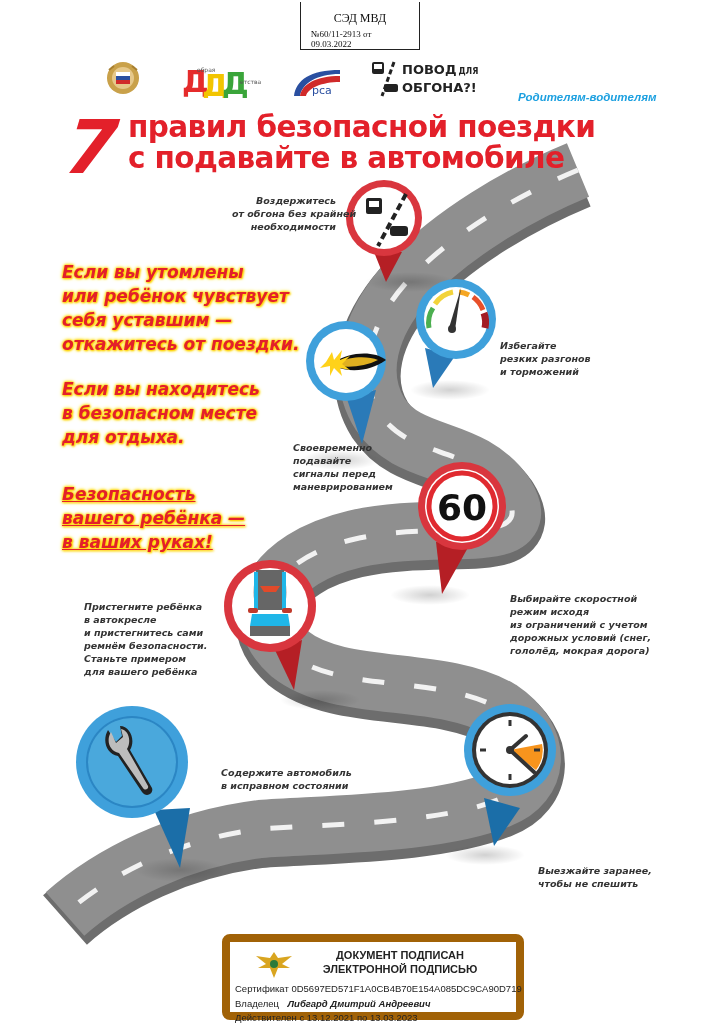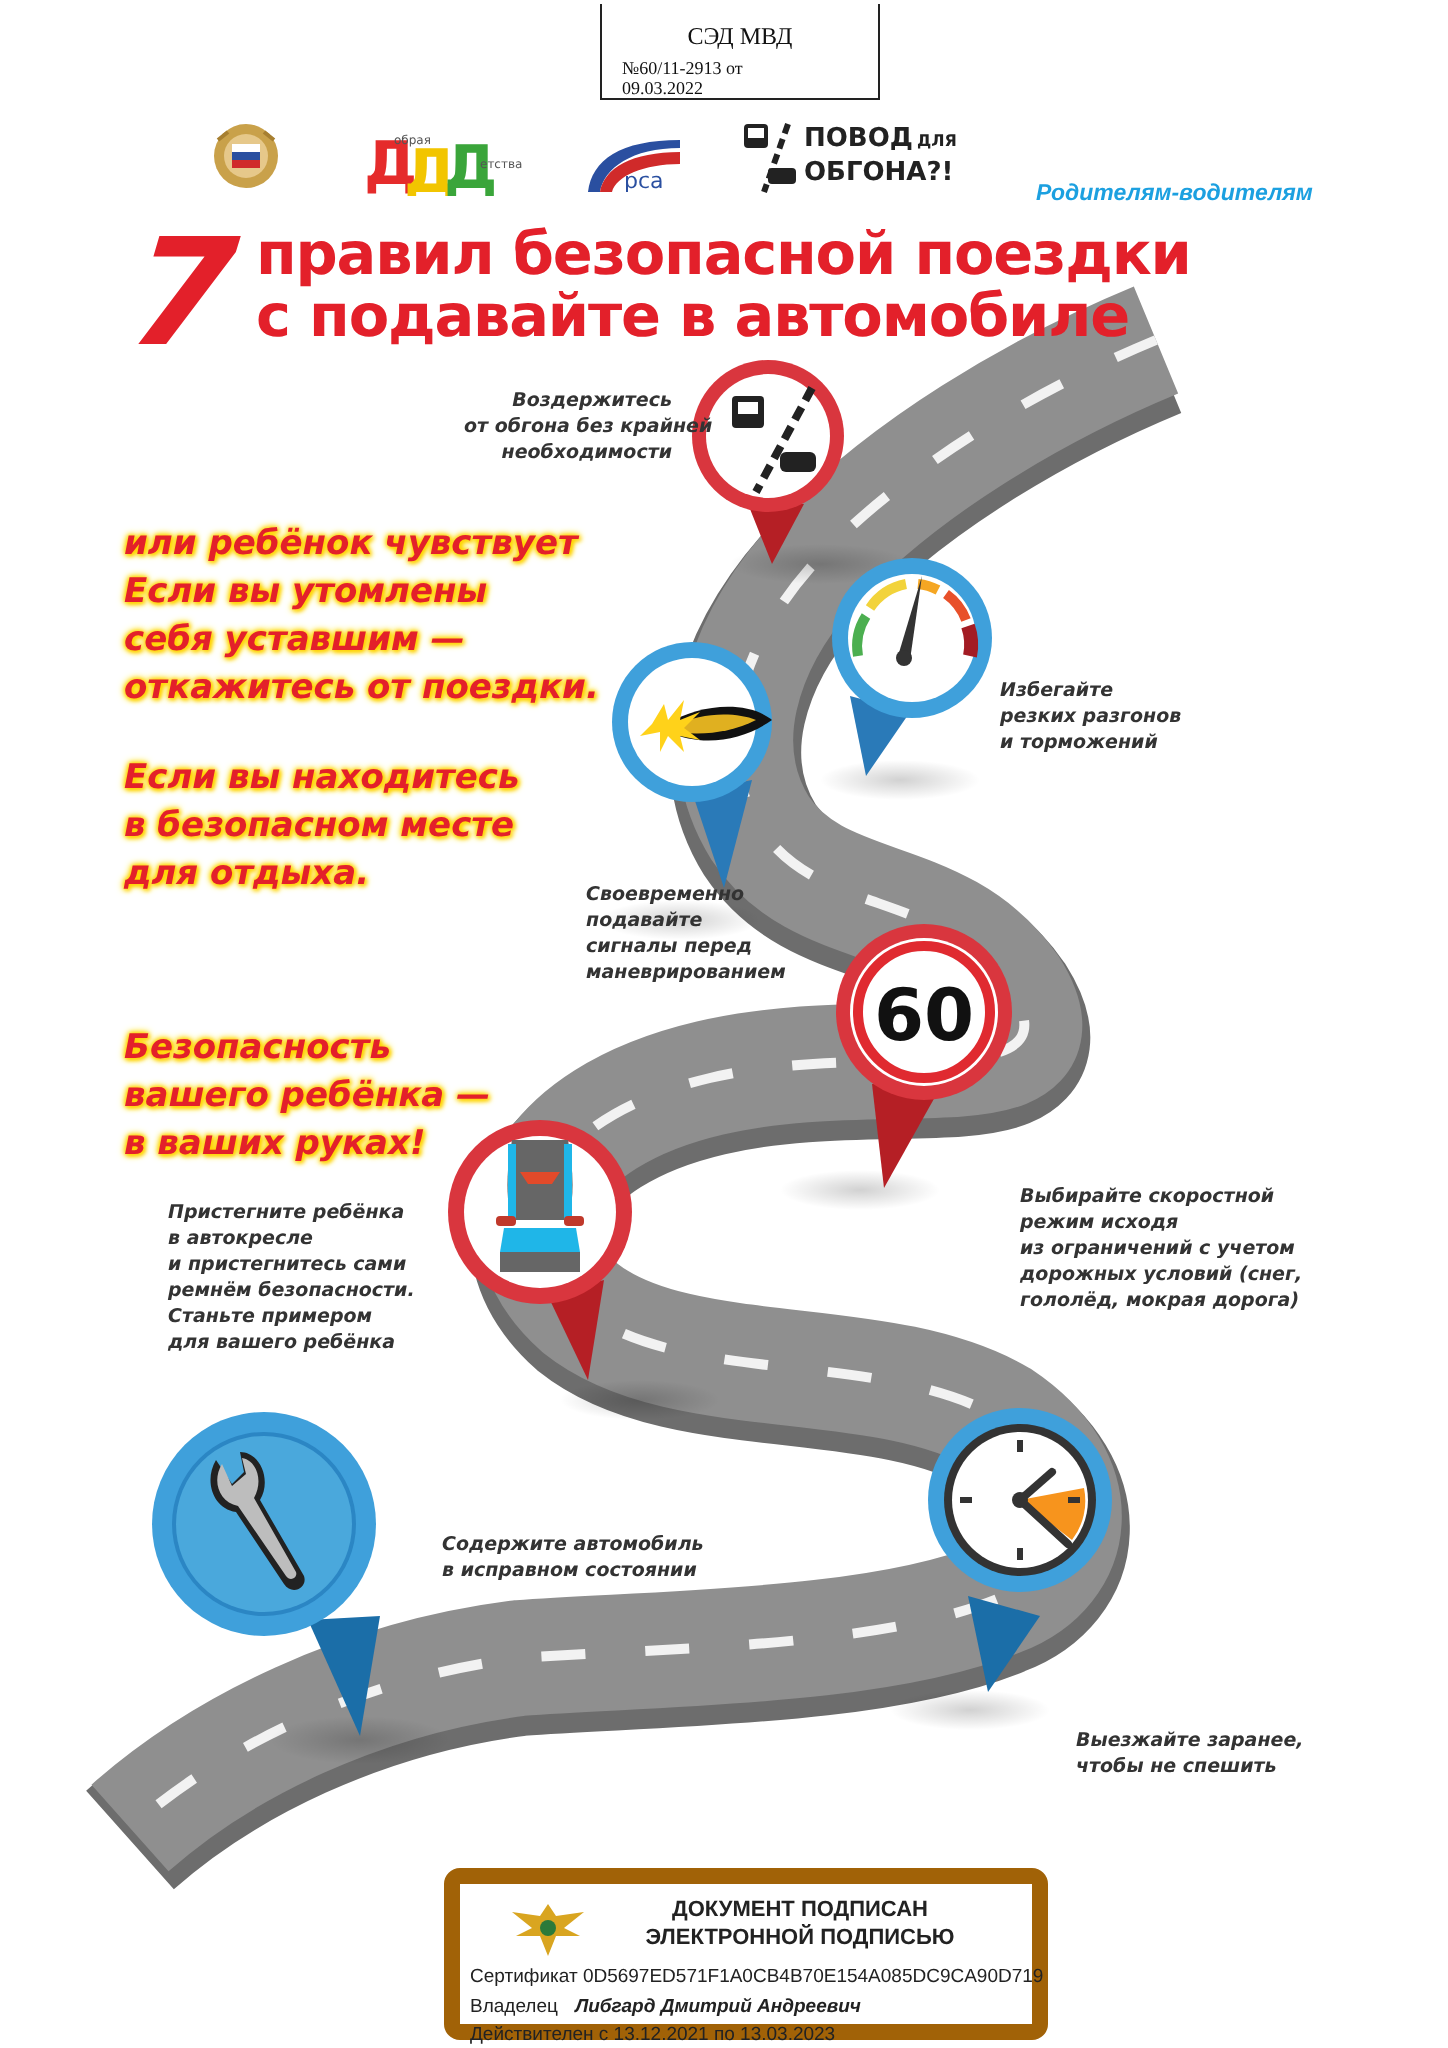--- a/index.html
+++ b/index.html
@@ -1,18 +1,18 @@
 <!DOCTYPE html>
 <html><head>
 <meta charset="utf-8">
 <style>
   html, body { margin: 0; padding: 0; }
   body { width: 724px; height: 1024px; background: #ffffff; position: relative; overflow: hidden; font-family: "DejaVu Sans", sans-serif; }
   .abs { position: absolute; }
-  .stamp { left: 300px; top: 2px; width: 140px; height: 48px; border: 1.5px solid #222; border-top: none; box-sizing: border-box; font-family: "Liberation Serif", serif; color: #111; }
+  .stamp { left: 300px; top: 2px; width: 120px; height: 48px; border: 1.5px solid #222; border-top: none; box-sizing: border-box; font-family: "Liberation Serif", serif; color: #111; }
   .stamp .t { position: absolute; left: 0; right: 0; top: 9px; text-align: center; font-size: 12px; }
   .stamp .n { position: absolute; left: 10px; top: 27px; font-size: 9px; line-height: 10px; }
   .logos { left: 100px; top: 58px; width: 420px; height: 42px; }
   .tag { left: 518px; top: 91px; font-family: "Liberation Sans", sans-serif; font-weight: bold; font-style: italic; font-size: 11.5px; color: #1ca0e0; }
   .title7 { left: 66px; top: 112px; font-family: "DejaVu Sans", sans-serif; font-weight: bold; font-style: italic; font-size: 74px; color: #e3202a; line-height: 70px; transform: skewX(-6deg); }
   .title { left: 128px; top: 112px; font-family: "DejaVu Sans", sans-serif; font-weight: bold; font-size: 29.5px; color: #e3202a; line-height: 31px; letter-spacing: -0.6px; }
   .title div { white-space: nowrap; }
   .warn { font-family: "DejaVu Sans", sans-serif; font-weight: bold; font-style: italic; font-size: 17px; line-height: 24px; color: #e3202a; text-shadow: 0 0 2px #ffd400, 0 0 3px #ffd400, 0 0 4px #ffe200, 1px 1px 2px #ffcc00; white-space: nowrap; }
   .lbl { font-family: "DejaVu Sans", sans-serif; font-weight: bold; font-style: italic; font-size: 9.5px; line-height: 13px; color: #333; white-space: nowrap; }
   .lbl.r { text-align: right; }
@@ -91,31 +91,31 @@
 
 <div class="abs tag">Родителям-водителям</div>
 
 <div class="abs title7">7</div>
 <div class="abs title">
   <div>правил безопасной поездки</div>
   <div>с подавайте в автомобиле</div>
 </div>
 
 <div class="abs warn" style="left:62px;top:260px;">
+  <div>Если вы утомлены</div>
   <div>или ребёнок чувствует</div>
-  <div>Если вы утомлены</div>
   <div>себя уставшим —</div>
   <div>откажитесь от поездки.</div>
 </div>
 <div class="abs warn" style="left:62px;top:377px;">
   <div>Если вы находитесь</div>
   <div>в безопасном месте</div>
   <div>для отдыха.</div>
 </div>
-<div class="abs warn" style="left:62px;top:512px;">
+<div class="abs warn" style="left:62px;top:482px;text-decoration:underline;">
   <div>Безопасность</div>
   <div>вашего ребёнка —</div>
   <div>в ваших руках!</div>
 </div>
 
 <svg class="abs" style="left:336px;top:178px" width="96" height="106" viewBox="0 0 96 106">
   <path d="M50,104 L38,74 L66,74 Z" fill="#b51f25"></path>
   <circle cx="48" cy="40" r="38" fill="#d9363e"></circle>
   <circle cx="48" cy="40" r="31" fill="#fff"></circle>
   <rect x="30" y="20" width="16" height="16" rx="2" fill="#222"></rect>

